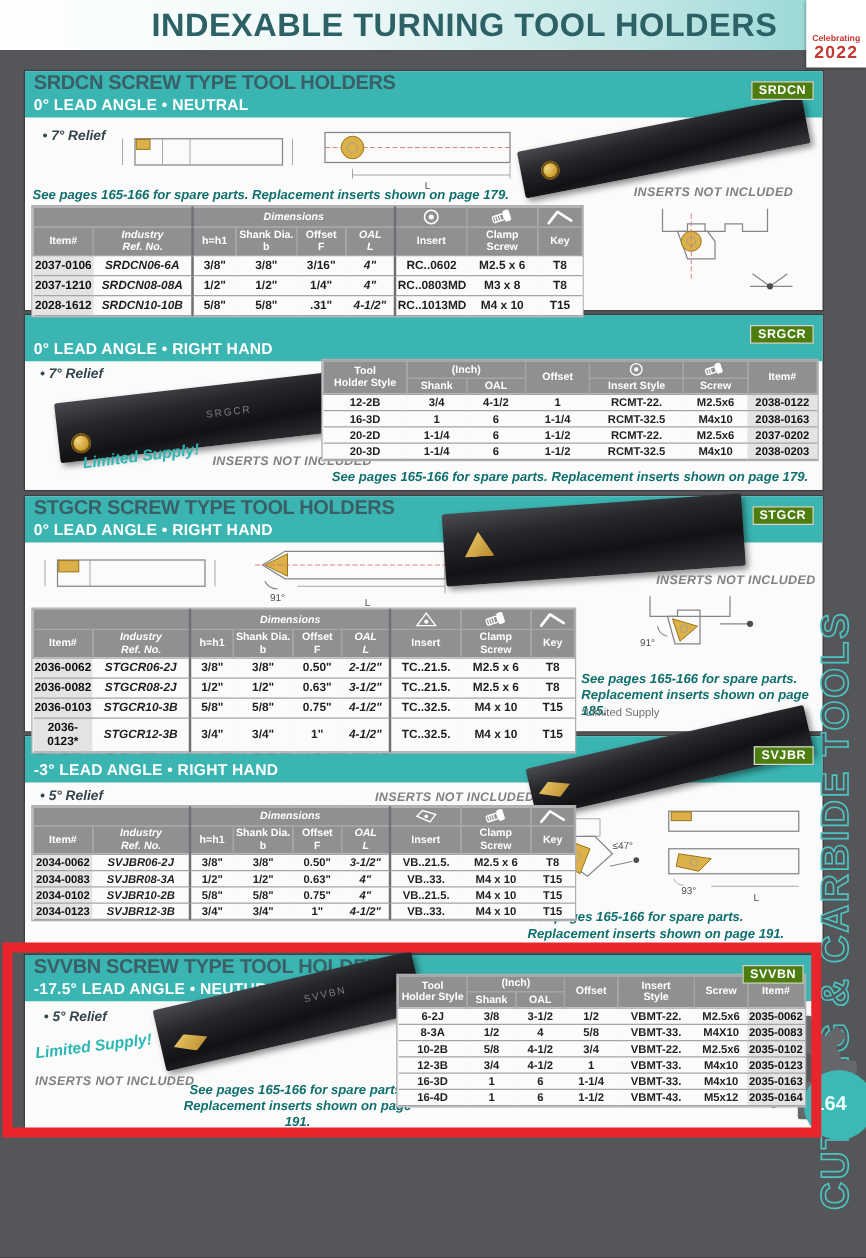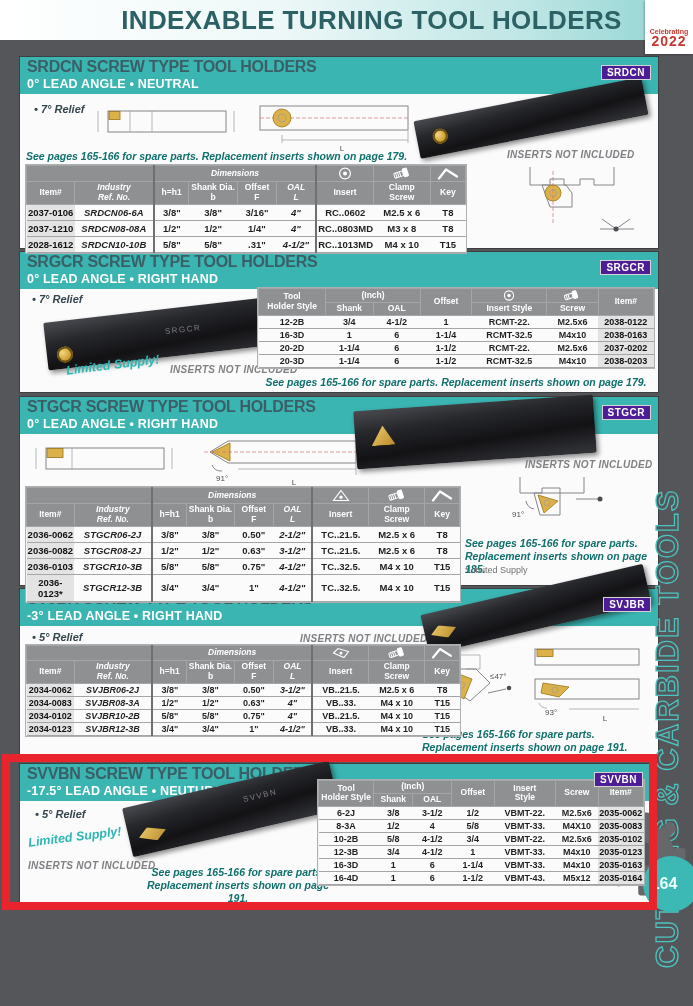--- a/index.html
+++ b/index.html
@@ -27,21 +27,21 @@
 
   
   .card{position:absolute;left:20px;width:638px;background:#fbfbfb;box-shadow:0 0 0 1px #3e3f41;}
   #card1{top:57px;height:191px;} #card2{top:252px;height:140px;} #card3{top:397px;height:188px;}
   #card4{top:589px;height:168px;} #card5{top:764px;height:140px;width:630px;}
   .band{position:absolute;top:0;left:0;right:0;height:37px;background:#3ab5b2;z-index:2;}
   .t1{position:absolute;left:7px;top:1px;font-size:16px;font-weight:800;color:#3a5f66;
       letter-spacing:-.3px;white-space:nowrap;}
   .t2{position:absolute;left:7px;top:20px;font-size:12.5px;font-weight:800;color:#fff;
       letter-spacing:.2px;white-space:nowrap;}
-  .tag{position:absolute;top:8px;right:7px;background:#4c1d95;border:1px solid #d4d4d4;color:#fff;
+  .tag{position:absolute;top:8px;right:7px;background:#4d7c0f;border:1px solid #d4d4d4;color:#fff;
        font-size:10px;font-weight:800;padding:1px 5px;z-index:7;letter-spacing:.5px;}
   .relief{position:absolute;color:#34454e;font-weight:700;font-style:italic;font-size:11px;z-index:3;}
   .seepg{position:absolute;color:#10706d;font-weight:700;font-style:italic;font-size:10.5px;
          line-height:1.25;white-space:pre-line;z-index:3;}
   .inserts{position:absolute;color:#808184;font-style:italic;font-weight:700;font-size:10px;
            letter-spacing:.3px;z-index:3;white-space:nowrap;}
   .limited{position:absolute;color:#2cb7b4;font-weight:800;font-style:italic;font-size:12.5px;
            transform:rotate(-7deg);z-index:4;white-space:nowrap;}
   .small-note{position:absolute;color:#6f7072;font-size:9px;z-index:3;}
 
@@ -245,21 +245,20 @@
             <td>RC..1013MD</td>
             <td>M4 x 10</td>
             <td>T15</td>
           </tr>
         </tbody>
     </table>
   </div>
 
   <div class="card" id="card2">
     <div class="band">
-      <div class="t1">SRGCR SCREW TYPE TOOL HOLDERS</div>
       <div class="t2">0° LEAD ANGLE   •  RIGHT HAND</div>
     </div>
     <div class="tag">SRGCR</div>
     <div class="relief" style="left:12px;top:41px;">•  7° Relief</div>
 
     <div class="photo" style="left:25px;top:54px;width:295px;height:48px;transform:rotate(-6.5deg);">
       <span class="gd-round" style="left:10px;top:26px;width:16px;height:16px;"></span>
       <span class="photo-label" style="left:120px;top:18px;">SRGCR</span>
     </div>
     <div class="limited" style="left:46px;top:106px;">Limited Supply!</div>

